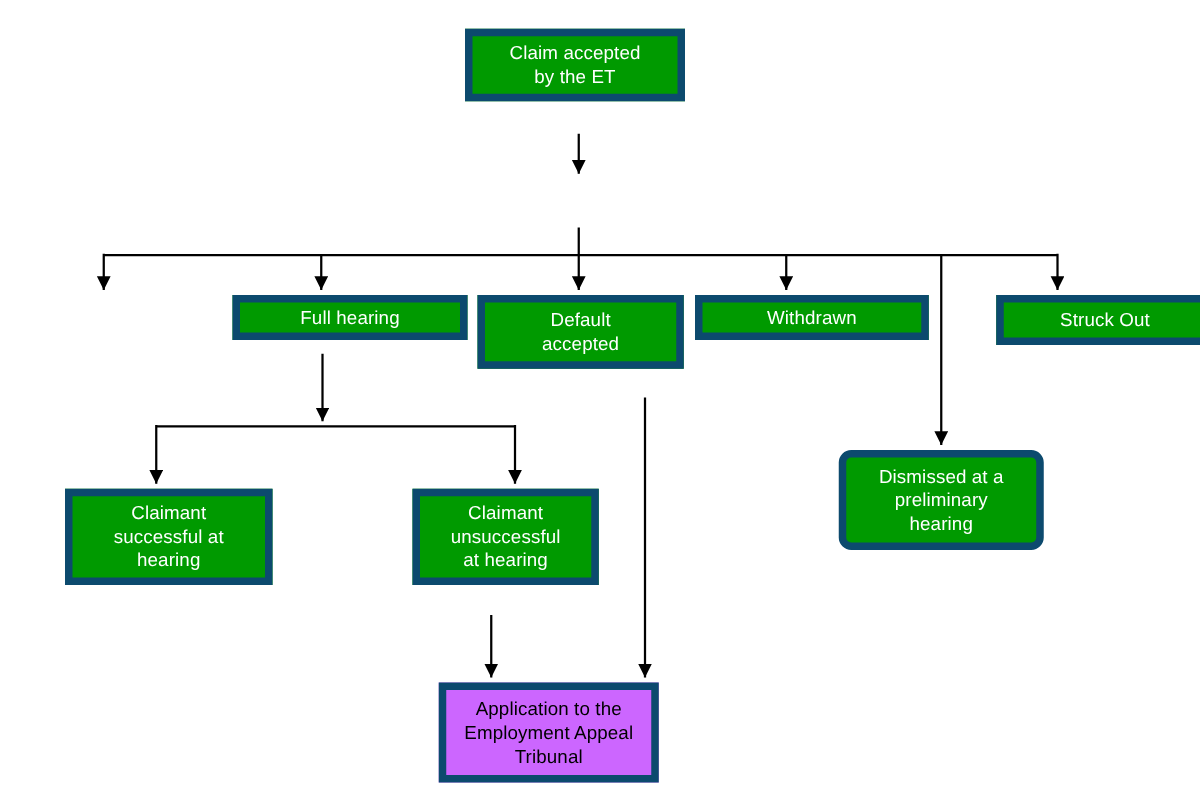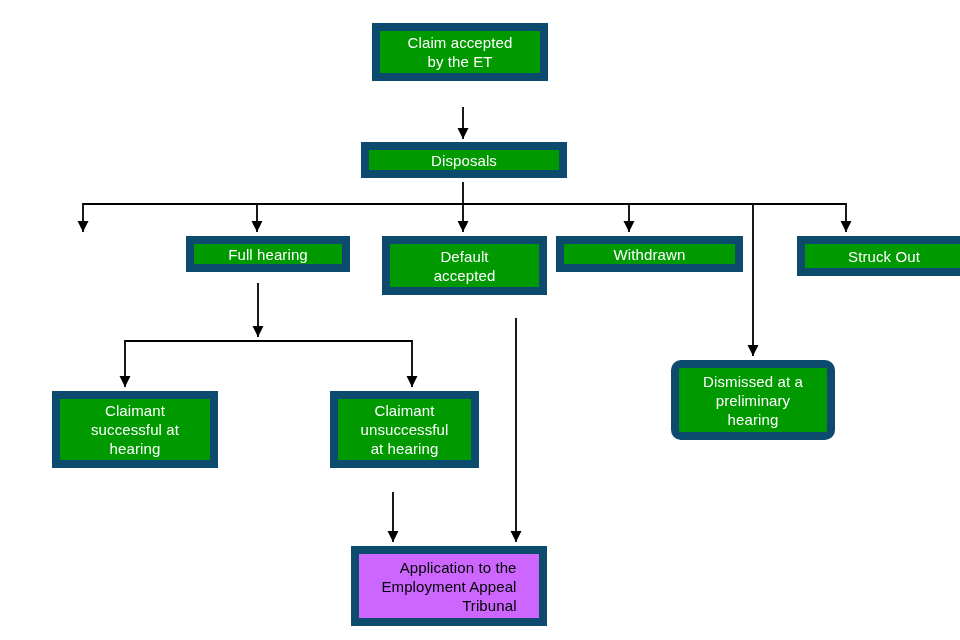--- a/index.html
+++ b/index.html
@@ -19,44 +19,44 @@
     position: absolute;
     left: 0;
     top: 0;
     width: 960px;
     height: 640px;
     pointer-events: none;
   }
   .node {
     position: absolute;
     box-sizing: border-box;
-    border: 8px solid #0c4a6e;
+    border: 6px solid #0c4a6e;
     display: flex;
     align-items: center;
     justify-content: center;
     text-align: center;
     font-size: 15px;
     line-height: 19px;
     white-space: pre-line;
     letter-spacing: 0.1px;
   }
   .node.green { background: #009A00; color: #ffffff; }
   .node.purple { background: #CC66FF; color: #000000; }
 
   #n-claim        { left: 372px; top: 23px;  width: 176px; height: 58px; }
   #n-disposals    { left: 361px; top: 142px; width: 206px; height: 36px; }
   #n-acas         { left: 10px;  top: 236px; width: 156px; height: 59px; }
-  #n-full         { left: 186px; top: 236px; width: 164px; height: 36px; }
+  #n-full         { left: 186px; top: 236px; width: 188px; height: 36px; }
   #n-default      { left: 382px; top: 236px; width: 165px; height: 59px; }
   #n-withdrawn    { left: 556px; top: 236px; width: 187px; height: 36px; }
   #n-struck       { left: 797px; top: 236px; width: 174px; height: 40px; }
   #n-dismissed    { left: 671px; top: 360px; width: 164px; height: 80px; border-radius: 10px; }
   #n-success      { left: 52px;  top: 391px; width: 166px; height: 77px; }
   #n-unsuccess    { left: 330px; top: 391px; width: 149px; height: 77px; }
-  #n-application  { left: 351px; top: 546px; width: 196px; height: 80px; text-align: right; }
+  #n-application  { left: 351px; top: 546px; width: 176px; height: 80px; }
 </style>
 </head>
 <body>
 
 <div class="stage">
 
   <svg class="edges" width="960" height="640" viewBox="0 0 960 640" xmlns="http://www.w3.org/2000/svg">
     <defs>
       <marker id="ah" markerUnits="userSpaceOnUse" markerWidth="13" markerHeight="12" refX="11" refY="5.5" orient="auto">
         <path d="M0,0 L11,5.5 L0,11 z" fill="#000000"></path>
@@ -82,21 +82,20 @@
       <line x1="412" y1="340" x2="412" y2="387" marker-end="url(#ah)"></line>
 
       <line x1="393" y1="492" x2="393" y2="542" marker-end="url(#ah)"></line>
       <line x1="516" y1="318" x2="516" y2="542" marker-end="url(#ah)"></line>
     </g>
   </svg>
 
   <div id="n-claim" class="node green">Claim accepted
 by the ET</div>
 
-  <div id="n-disposals" class="node green">Disposals</div>
 
 
   <div id="n-full" class="node green">Full hearing</div>
 
   <div id="n-default" class="node green">Default
 accepted</div>
 
   <div id="n-withdrawn" class="node green">Withdrawn</div>
 
   <div id="n-struck" class="node green">Struck Out</div>

